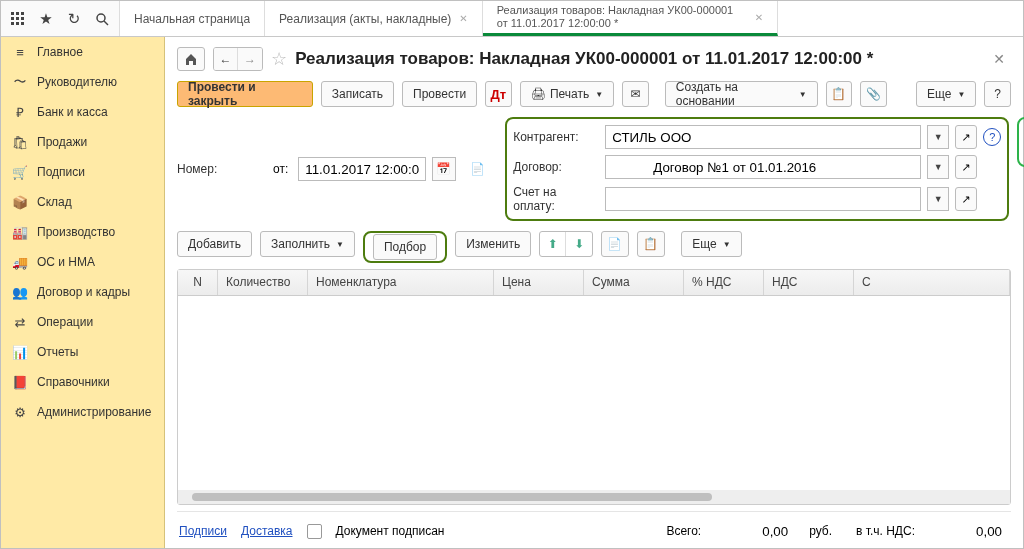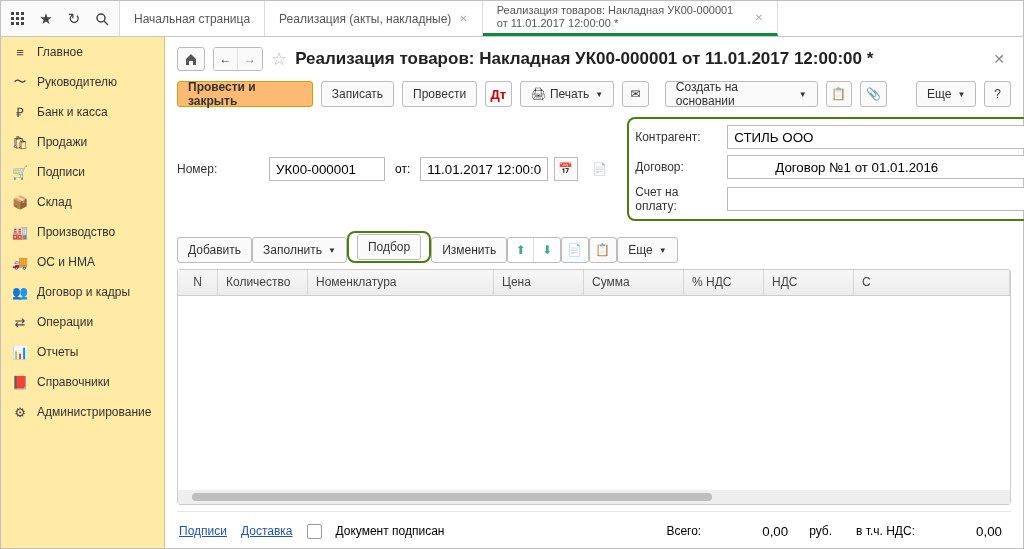--- a/index.html
+++ b/index.html
@@ -40,21 +40,21 @@
 .flabel{width:86px;color:#333}
 .finput{height:24px;border:1px solid #bbb;padding:0 6px;background:#fff}
 .dropbtn{width:22px;height:24px;border:1px solid #bbb;background:#fafafa;display:flex;align-items:center;justify-content:center;font-size:9px;cursor:pointer;color:#444}
 .openbtn{width:22px;height:24px;border:1px solid #bbb;background:#fafafa;display:flex;align-items:center;justify-content:center;font-size:11px;cursor:pointer;border-radius:3px}
 .calbtn{width:24px;height:24px;border:1px solid #bbb;background:#fafafa;display:flex;align-items:center;justify-content:center;cursor:pointer}
 .green-box{border:2px solid #4d7c0f;border-radius:8px;padding:6px}
 .green-box.small{padding:1px 8px}
 .calc-box{border:2px solid #2db34a;border-radius:8px;padding:6px 26px 6px 8px;display:flex;flex-direction:column;gap:6px;align-items:flex-end}
 .link{color:#2050c0;text-decoration:underline;cursor:pointer}
 .qmark{width:18px;height:18px;border-radius:9px;border:1px solid #2050c0;color:#2050c0;display:flex;align-items:center;justify-content:center;cursor:pointer;font-size:11px}
-.ttoolbar{display:flex;align-items:flex-end;margin-bottom:6px}
+.ttoolbar{display:flex;align-items:flex-start;gap:8px;margin-bottom:6px}
 .table-wrap{flex:1;border:1px solid #ccc;min-height:0;display:flex;flex-direction:column;border-radius:3px}
 .thead{display:flex;background:linear-gradient(#f7f7f7,#ececec);border-bottom:1px solid #ccc;height:26px}
 .th{padding:5px 8px;border-right:1px solid #d5d5d5;color:#444;font-size:12px}
 .tbody{flex:1;background:#fff}
 .scroll{height:14px;background:#eee;display:flex;align-items:center;padding:0 14px}
 .scroll .thumb{height:8px;width:520px;background:#bfbfbf;border-radius:4px}
 .footer{display:flex;align-items:center;gap:14px;padding:8px 2px 2px 2px;border-top:1px solid #e5e5e5;margin-top:6px}
 .footer .grow{flex:1}
 .check{width:15px;height:15px;border:1px solid #999;border-radius:2px;cursor:pointer;background:#fff}
 .num-disp{width:80px;text-align:right;padding:0 6px;height:22px;border:1px solid transparent;background:transparent}
@@ -202,21 +202,20 @@
             <span>Еще</span>
             <span class="caret">▼</span>
           </div>
         <div class="btn icon-only">?</div>
       </div>
 
       <div class="form-area">
         <div class="form-left">
           <div class="frow">
             <span class="flabel">Номер:</span>
-            <input class="finput" style="width: 116px;" value="УК00-000001">
             <span style="padding:0 4px">от:</span>
             <input class="finput" style="width: 128px;" value="11.01.2017 12:00:00">
             <div class="calbtn">📅</div>
             <span style="margin-left:8px;color:#3a7">📄</span>
           </div>
           <div class="green-box">
             <div class="frow" style="margin-bottom:6px">
               <span class="flabel">Контрагент:</span>
               <input class="finput" style="width: 316px;" value="СТИЛЬ ООО">
               <div class="dropbtn">▼</div>

